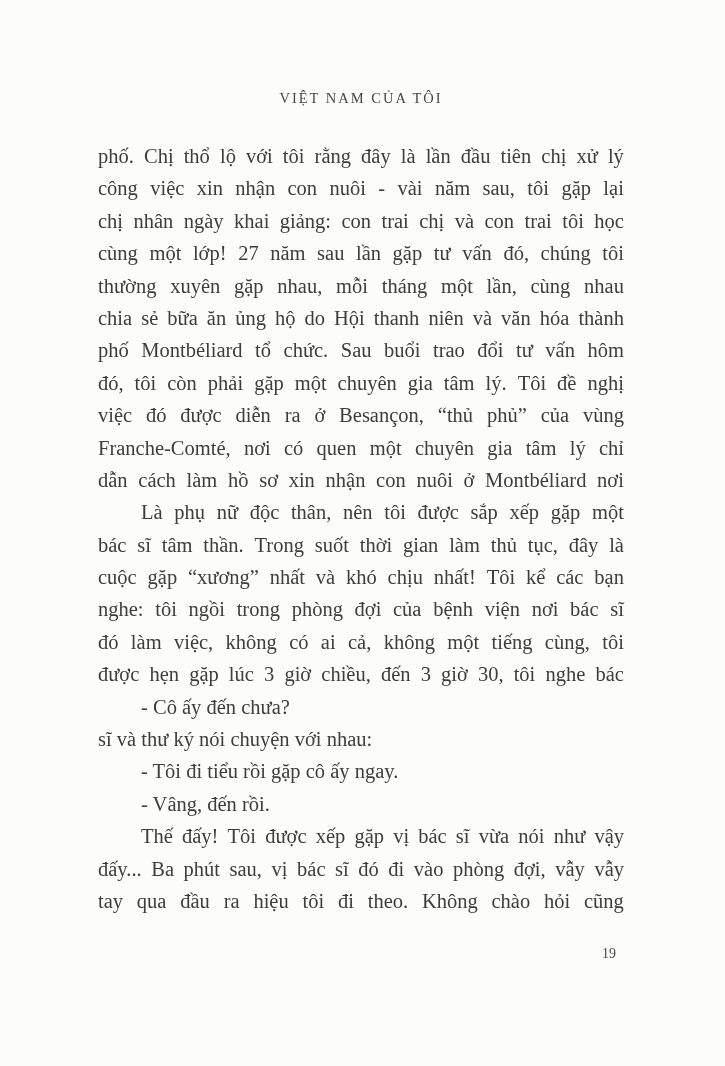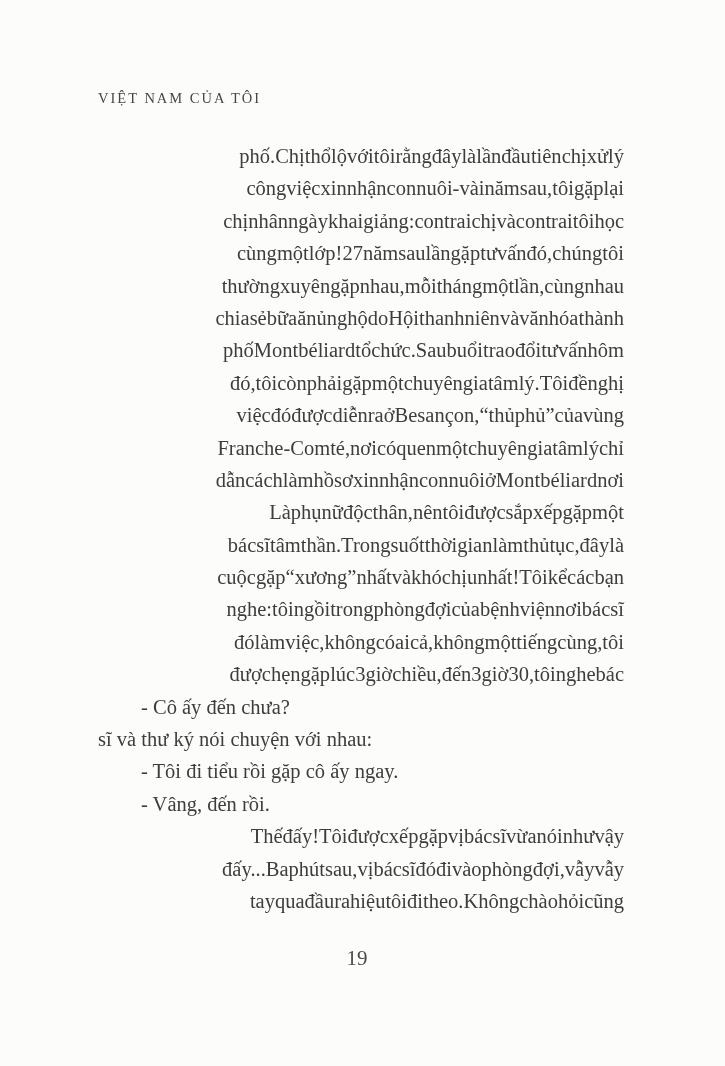--- a/index.html
+++ b/index.html
@@ -14,54 +14,54 @@
     background: #fcfcfb;
     font-family: "Liberation Serif", "DejaVu Serif", serif;
     color: #3d3d3d;
     overflow: hidden;
   }
   .running-header {
     position: absolute;
     top: 90px;
     left: 98px;
     width: 526px;
-    text-align: left;
+    text-align: center;
     font-size: 14.5px;
     letter-spacing: 2px;
     color: #474747;
   }
   .body-text {
     position: absolute;
     top: 140px;
     left: 98px;
     width: 526px;
     font-size: 20.5px;
     line-height: 32.4px;
   }
   .line {
     height: 32.4px;
     white-space: nowrap;
   }
   .line.just {
     display: flex;
-    justify-content: flex-end;
+    justify-content: space-between;
     white-space: normal;
   }
   .line.indent {
     padding-left: 43px;
   }
   .folio {
     position: absolute;
     top: 946px;
     left: 98px;
     width: 526px;
-    text-align: center;
+    text-align: right;
     padding-right: 8px;
     box-sizing: border-box;
-    font-size: 21px;
+    font-size: 14px;
     color: #4a4a4a;
   }
 </style>
 </head>
 <body>
 
 <div class="page">
   <div class="running-header">VIỆT NAM CỦA TÔI</div>
 
   <div class="body-text">

